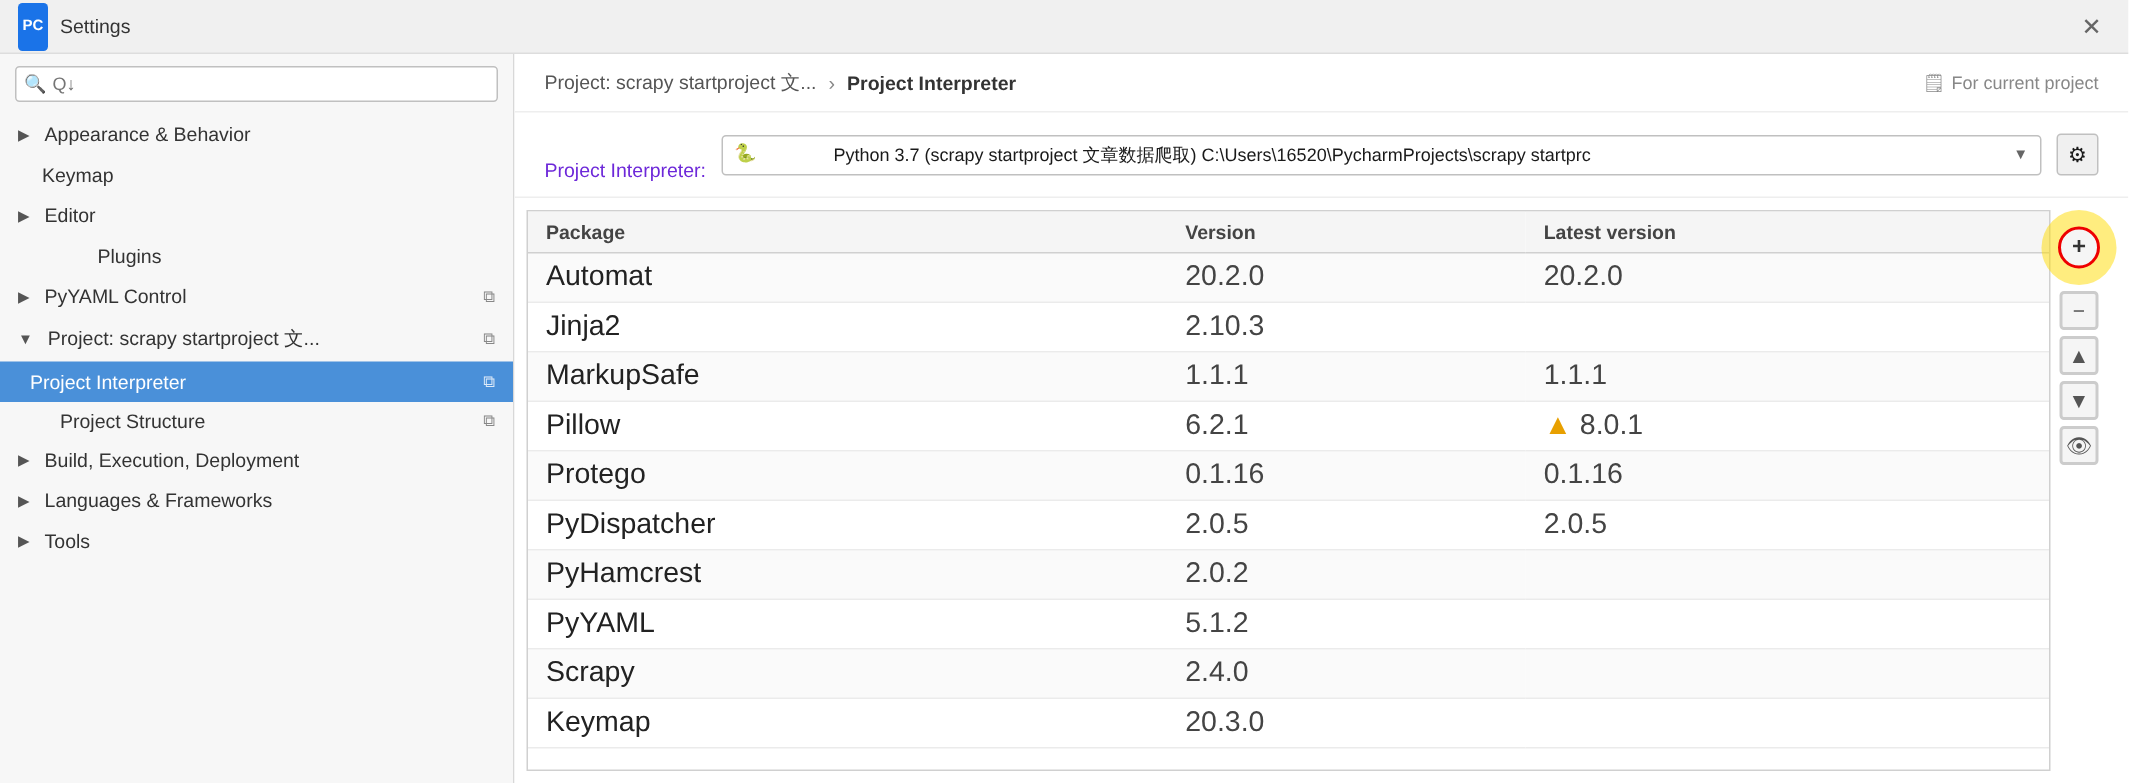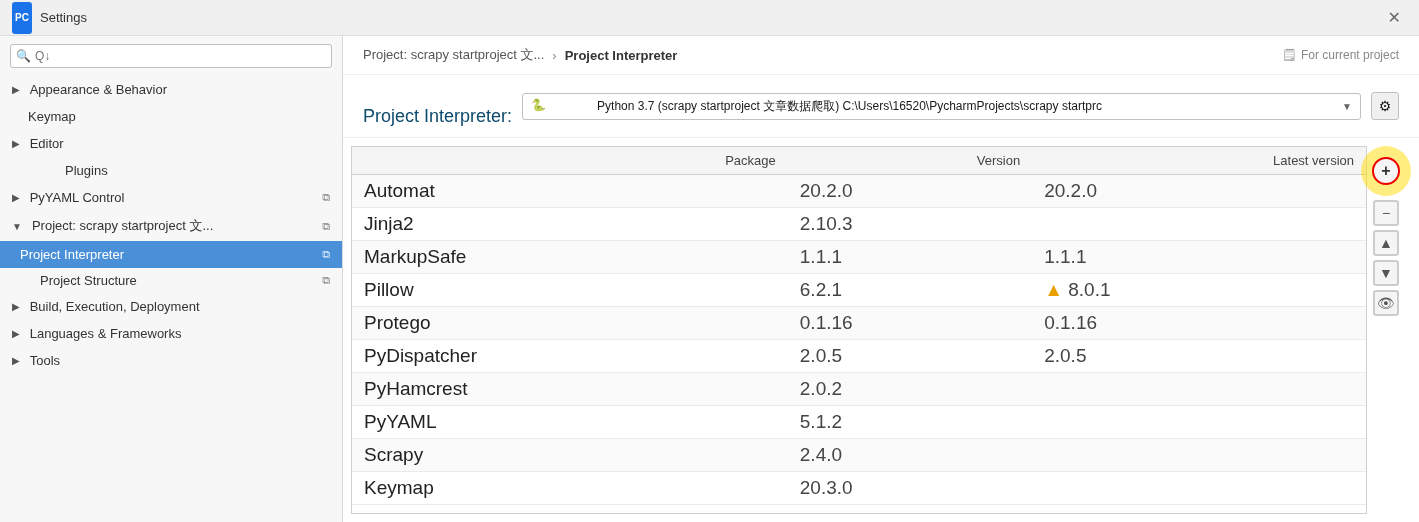--- a/index.html
+++ b/index.html
@@ -167,22 +167,22 @@
     }
 
     .interpreter-row {
       display: flex;
       align-items: center;
       padding: 10px 20px;
       border-bottom: 1px solid #eee;
       gap: 10px;
     }
     .interpreter-label {
-      color: #0c4a6e;
-      font-size: 18px;
+      color: #6d28d9;
+      font-size: 13px;
       white-space: nowrap;
       margin-top: 21px;
     }
     .interpreter-select {
       flex: 1;
       border: 1px solid #c0c0c0;
       border-radius: 3px;
       padding: 4px 8px;
       font-size: 12px;
       background: #fff;
@@ -240,23 +240,23 @@
 
     table {
       width: 100%;
       border-collapse: collapse;
     }
     thead tr {
       background: #f5f5f5;
       border-bottom: 1px solid #d0d0d0;
     }
     thead th {
-      text-align: right;
+      text-align: left;
       padding: 6px 12px;
-      font-weight: 400;
+      font-weight: 700;
       font-size: 13px;
       color: #444;
     }
     tbody tr {
       border-bottom: 1px solid #ebebeb;
     }
     tbody tr:nth-child(odd) {
       background: #fafafa;
     }
     tbody tr:nth-child(even) {

